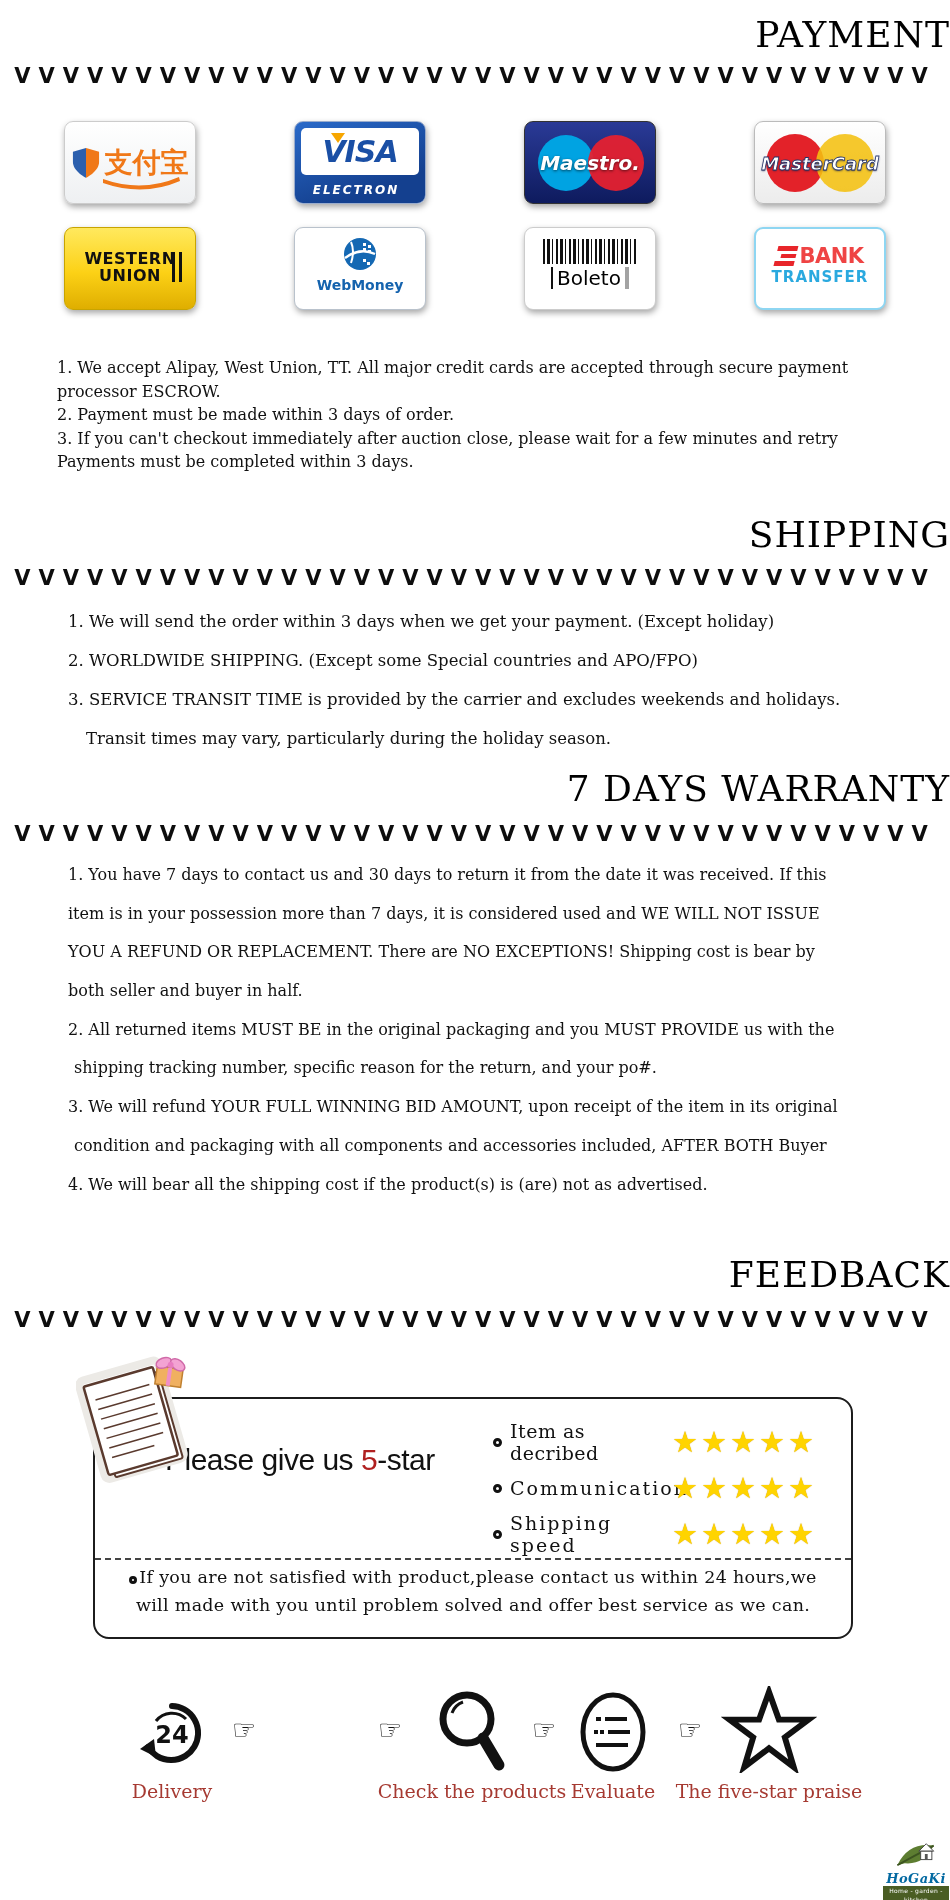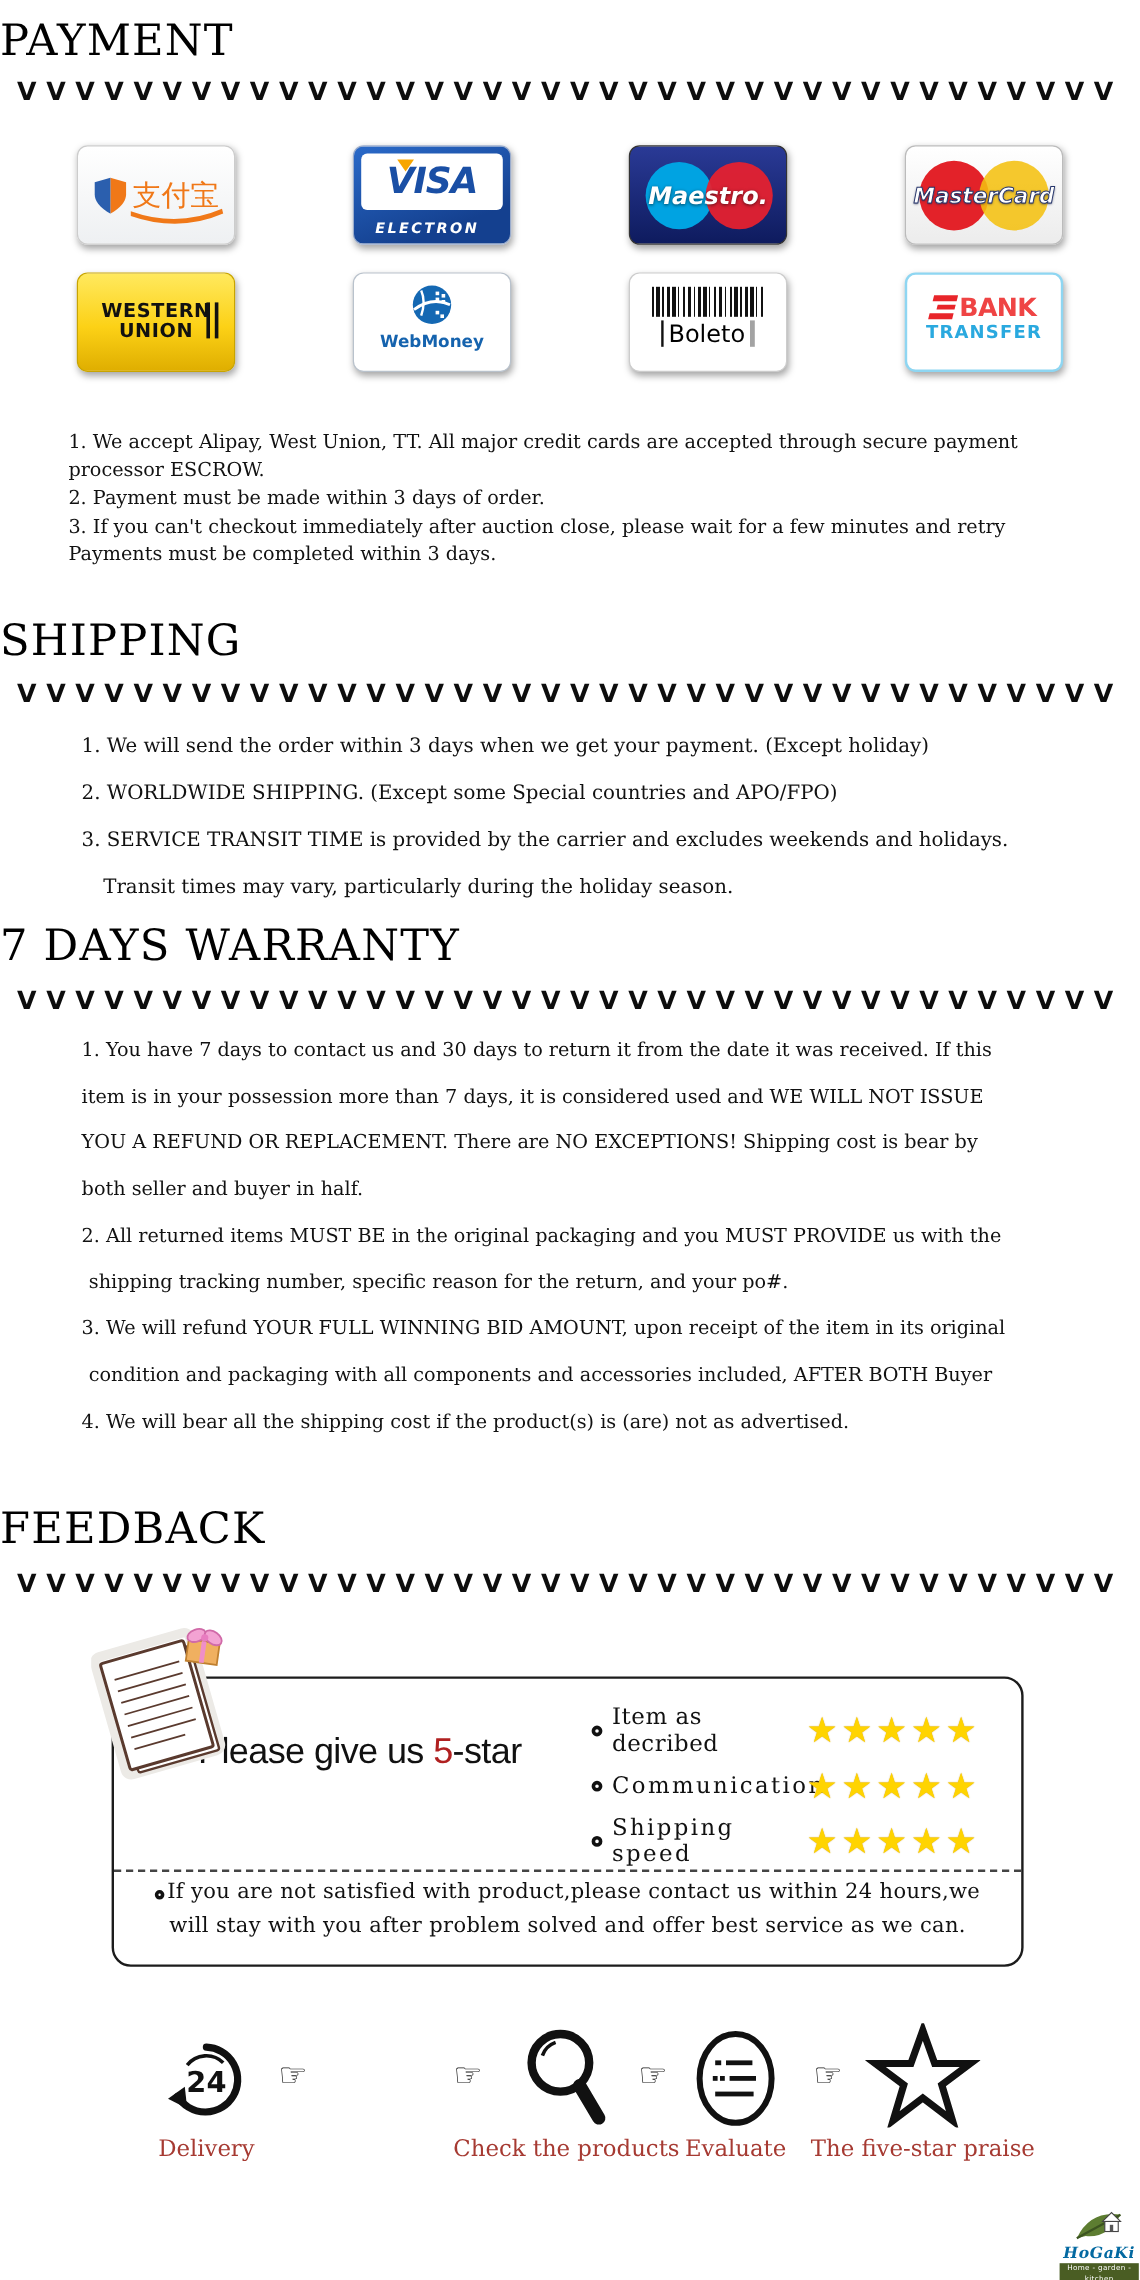--- a/index.html
+++ b/index.html
@@ -1,34 +1,34 @@
 <!DOCTYPE html>
 <html><head>
 <meta charset="utf-8">
 <style>
   * { margin:0; padding:0; box-sizing:border-box; }
   body { background:#fff; }
   .page { position:relative; width:950px; height:1900px; background:#ffffff;
           font-family:"DejaVu Serif", serif; color:#111; overflow:hidden; }
 
-  .sec-title { position:absolute; left:0; width:100%; text-align:left;
+  .sec-title { position:absolute; left:0; width:100%; text-align:right;
                font-size:36px; letter-spacing:1px; color:#000; }
   .divider { position:absolute; left:0; width:100%; text-align:center;
              font-family:"DejaVu Sans", sans-serif; font-weight:bold; font-size:21px;
              letter-spacing:8px; color:#0d0d0d; white-space:nowrap; overflow:hidden; }
 
   
   .card { position:absolute; width:132px; height:83px; border-radius:9px;
           box-shadow:1px 3px 6px rgba(0,0,0,.35); overflow:hidden; }
   .r1 { top:121px; } .r2 { top:227px; }
   .c1 { left:64px; } .c2 { left:294px; } .c3 { left:524px; } .c4 { left:754px; }
 
   .alipay { background:linear-gradient(#ffffff,#eef0f2); border:1px solid #ccc;
             display:flex; align-items:center; justify-content:center; gap:5px; }
-  .ali-txt { position:relative; color:#f07818; font-weight:normal; font-size:24px;
+  .ali-txt { position:relative; color:#f07818; font-weight:bold; font-size:28px;
              font-family:"DejaVu Sans", sans-serif; }
   .ali-swoosh { position:absolute; left:-4px; bottom:-8px; }
 
   .visa { background:linear-gradient(160deg,#2a6ac9,#14408f 75%); border:1px solid #9aaccc; }
   .visa-panel { position:absolute; top:6px; left:6px; right:6px; height:47px; background:#fff;
                 border-radius:5px; display:flex; align-items:center; justify-content:center; }
   .visa-main { font-family:"DejaVu Sans", sans-serif; font-style:italic; font-weight:900;
                font-size:30px; color:#1a4fa5; letter-spacing:-1px; }
   .visa-wedge { position:absolute; top:5px; left:30px; width:0; height:0;
                 border-left:7px solid transparent; border-right:7px solid transparent;
@@ -249,21 +249,21 @@
       <span class="fb-stars">★★★★★</span>
     </div>
     <div class="fb-row" style="top:117px">
       <span class="fb-bullet"></span>
       <span class="fb-label ls2 ws">Shipping speed</span>
       <span class="fb-stars">★★★★★</span>
     </div>
     <div class="fb-dash"></div>
     <div class="fb-note">
       <div><span class="note-bullet"></span><span>If you are not satisfied with product,please contact us within 24 hours,we</span></div>
-      <div>will stay with you after problem solved and offer best service as we can.</div>
+      <div>will made with you until problem solved and offer best service as we can.</div>
     </div>
   </div>
 
   <svg class="notepad" width="124" height="132" viewBox="0 0 124 132">
     <g transform="rotate(-16 58 66)">
       <rect x="14" y="16" width="82" height="102" rx="5" fill="#fff" stroke="#eceae6" stroke-width="8"></rect>
       <rect x="24" y="28" width="70" height="90" rx="2" fill="#fff" stroke="#5a3a2e" stroke-width="2"></rect>
       <rect x="18" y="22" width="72" height="92" rx="2" fill="#fff" stroke="#5a3a2e" stroke-width="2.5"></rect>
       <line x1="26" y1="38" x2="82" y2="38" stroke="#5a3a2e" stroke-width="1.5"></line>
       <line x1="26" y1="48" x2="82" y2="48" stroke="#5a3a2e" stroke-width="1.5"></line>

